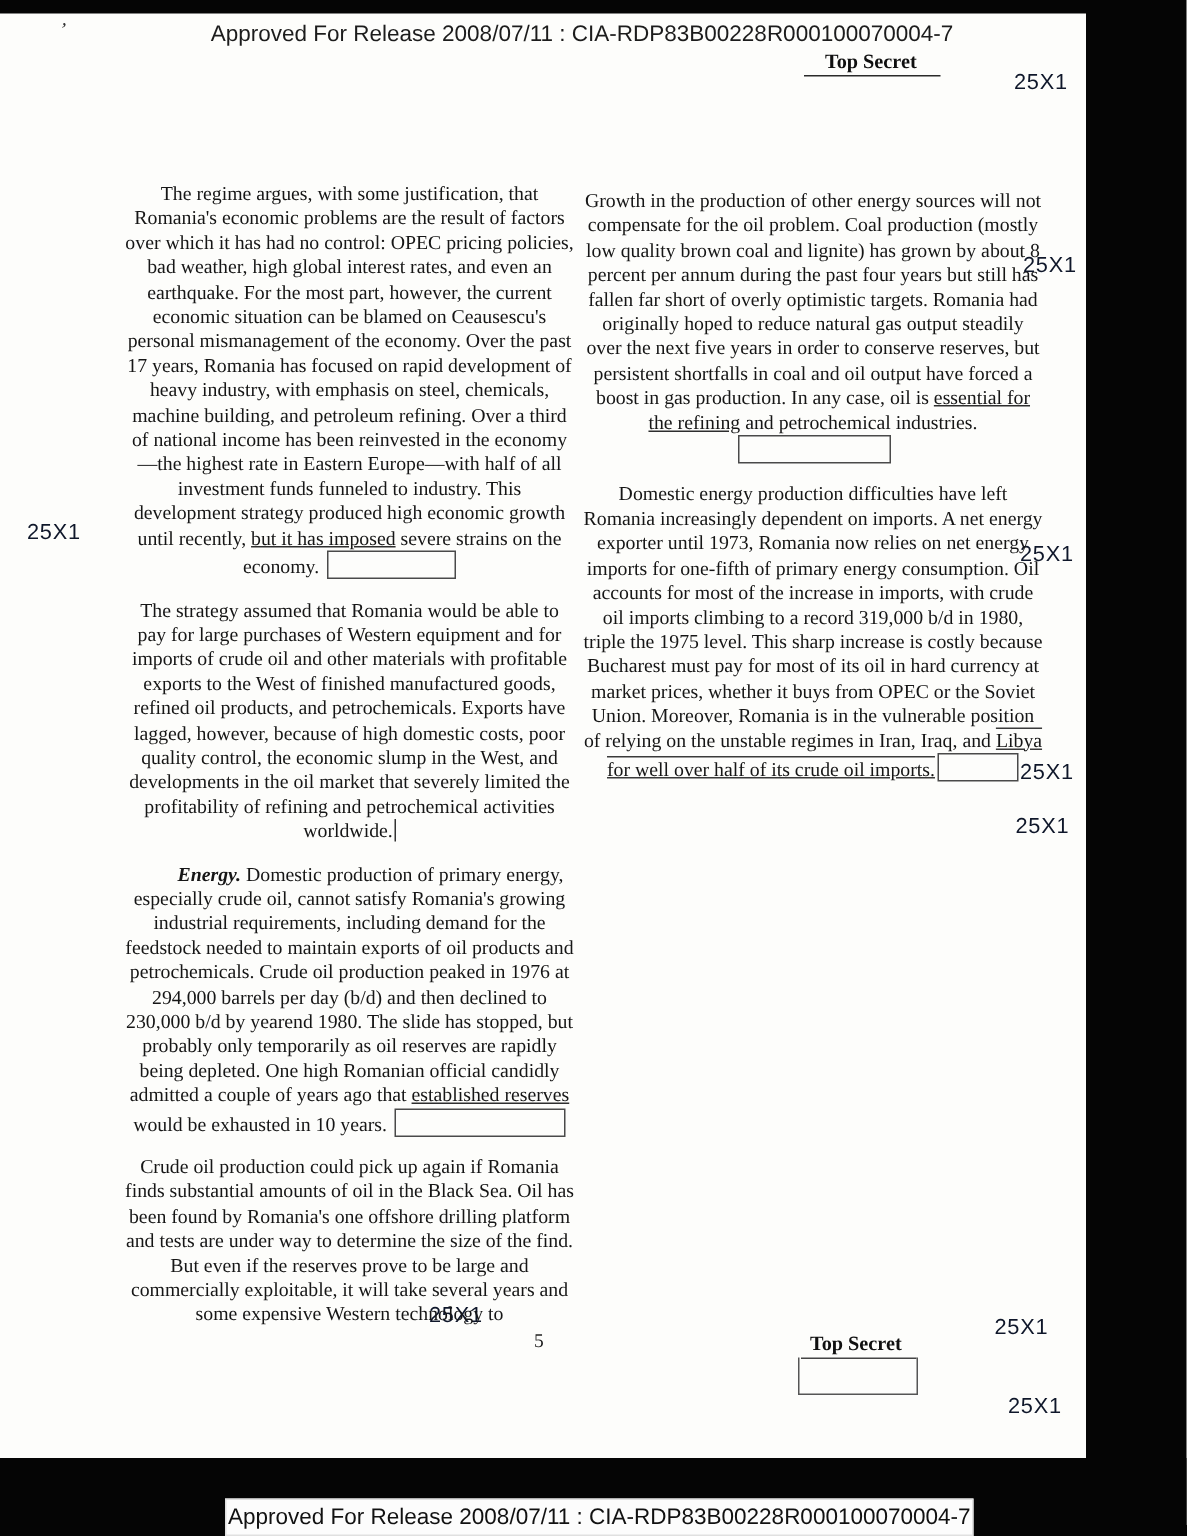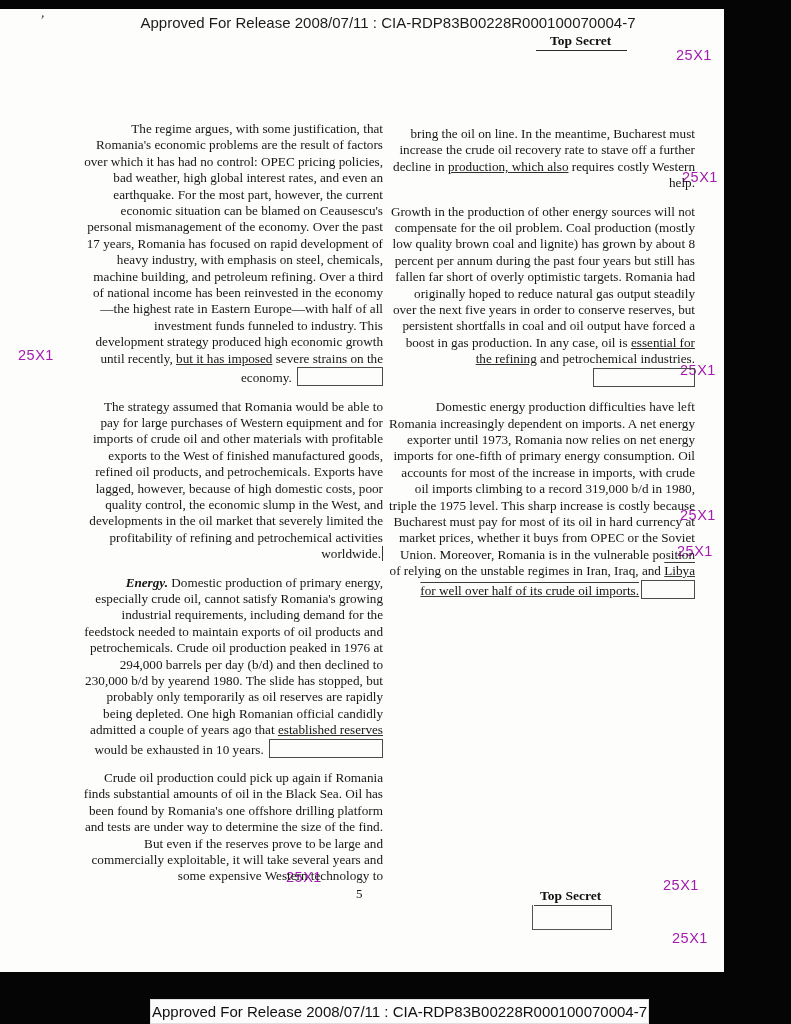--- a/index.html
+++ b/index.html
@@ -15,24 +15,24 @@
     position:absolute;left:0;top:5px;width:724px;padding-left:52px;box-sizing:border-box;
     text-align:center;font-family:"Liberation Sans", sans-serif;font-size:15px;color:#1c1c1c;
   }
   .stray{position:absolute;left:40px;top:3px;font-size:13px;color:#333;transform:rotate(10deg);}
   .topsecret-top{
     position:absolute;left:536px;top:24px;
     font-family:"Liberation Serif", serif;font-weight:bold;font-size:13.5px;color:#101010;
     border-bottom:1.5px solid #2a2a2a;padding:0 16px 1px 14px;
   }
   .m25{
-    position:absolute;font-family:"Liberation Sans", sans-serif;font-size:14.5px;color:#a21caf;
+    position:absolute;font-family:"Liberation Sans", sans-serif;font-size:14.5px;color:#0f172a;
     letter-spacing:0.5px;white-space:nowrap;
   }
-  .col{position:absolute;font-size:13.2px;line-height:16.4px;text-align:right;}
+  .col{position:absolute;font-size:13.2px;line-height:16.4px;text-align:center;}
   .col-left{left:83px;top:112px;width:300px;}
   .col-right{left:389px;top:117px;width:306px;}
   .col p{margin:0 0 12px 0;}
   .u{text-decoration:underline;text-decoration-color:#2e2e2e;}
   .lead{font-weight:bold;font-style:italic;margin-left:28px;}
   .boxline{text-decoration:underline overline;text-decoration-color:#3a3a3a;}
   .redact{
     display:inline-block;border:1px solid #4a4a4a;height:17px;background:transparent;
     vertical-align:-4px;margin-left:2px;
   }
@@ -84,21 +84,20 @@
     <p><span>The regime argues, with some justification, that Romania's economic problems are the result of factors over which it has had no control: OPEC pricing policies, bad weather, high global interest rates, and even an earthquake. For the most part, however, the current economic situation can be blamed on Ceausescu's personal mismanagement of the economy. Over the past 17 years, Romania has focused on rapid development of heavy industry, with emphasis on steel, chemicals, machine building, and petroleum refining. Over a third of national income has been reinvested in the economy—the highest rate in Eastern Europe—with half of all investment funds funneled to industry. This development strategy produced high economic growth until recently, </span><span class="u">but it has imposed</span><span> severe strains on the economy.</span> <span class="redact" style="width:84px;"></span></p>
 
     <p><span>The strategy assumed that Romania would be able to pay for large purchases of Western equipment and for imports of crude oil and other materials with profitable exports to the West of finished manufactured goods, refined oil products, and petrochemicals. Exports have lagged, however, because of high domestic costs, poor quality control, the economic slump in the West, and developments in the oil market that severely limited the profitability of refining and petrochemical activities worldwide.</span><span class="vbar"></span></p>
 
     <p><span class="lead">Energy.</span><span> Domestic production of primary energy, especially crude oil, cannot satisfy Romania's growing industrial requirements, including demand for the feedstock needed to maintain exports of oil products and petrochemicals. Crude oil production peaked in 1976 at 294,000 barrels per day (b/d) and then declined to 230,000 b/d by yearend 1980. The slide has stopped, but probably only temporarily as oil reserves are rapidly being depleted. One high Romanian official candidly admitted a couple of years ago that </span><span class="u">established reserves</span><span> would be exhausted in 10 years.</span> <span class="redact" style="width:112px;"></span></p>
 
     <p><span>Crude oil production could pick up again if Romania finds substantial amounts of oil in the Black Sea. Oil has been found by Romania's one offshore drilling platform and tests are under way to determine the size of the find. But even if the reserves prove to be large and commercially exploitable, it will take several years and some expensive Western technology to</span></p>
   </div>
 
   <div class="col col-right">
-    <p><span>bring the oil on line. In the meantime, Bucharest must increase the crude oil recovery rate to stave off a further decline in </span><span class="u">production, which also</span><span> requires costly Western help.</span></p>
 
     <p><span>Growth in the production of other energy sources will not compensate for the oil problem. Coal production (mostly low quality brown coal and lignite) has grown by about 8 percent per annum during the past four years but still has fallen far short of overly optimistic targets. Romania had originally hoped to reduce natural gas output steadily over the next five years in order to conserve reserves, but persistent shortfalls in coal and oil output have forced a boost in gas production. In any case, oil is </span><span class="u">essential for the refining</span><span> and petrochemical industries.</span><span class="redact" style="width:100px;"></span></p>
 
     <p><span>Domestic energy production difficulties have left Romania increasingly dependent on imports. A net energy exporter until 1973, Romania now relies on net energy imports for one-fifth of primary energy consumption. Oil accounts for most of the increase in imports, with crude oil imports climbing to a record 319,000 b/d in 1980, triple the 1975 level. This sharp increase is costly because Bucharest must pay for most of its oil in hard currency at market prices, whether it buys from OPEC or the Soviet Union. Moreover, Romania is in the vulnerable position of relying on the unstable regimes in Iran, Iraq, and </span><span class="boxline">Libya for well over half of its crude oil imports.</span><span class="redact" style="width:52px;"></span></p>
   </div>
 
   <div class="page-number">5</div>
 
   <div class="topsecret-bottom">Top Secret</div>
   <div class="stamp-box"></div>

